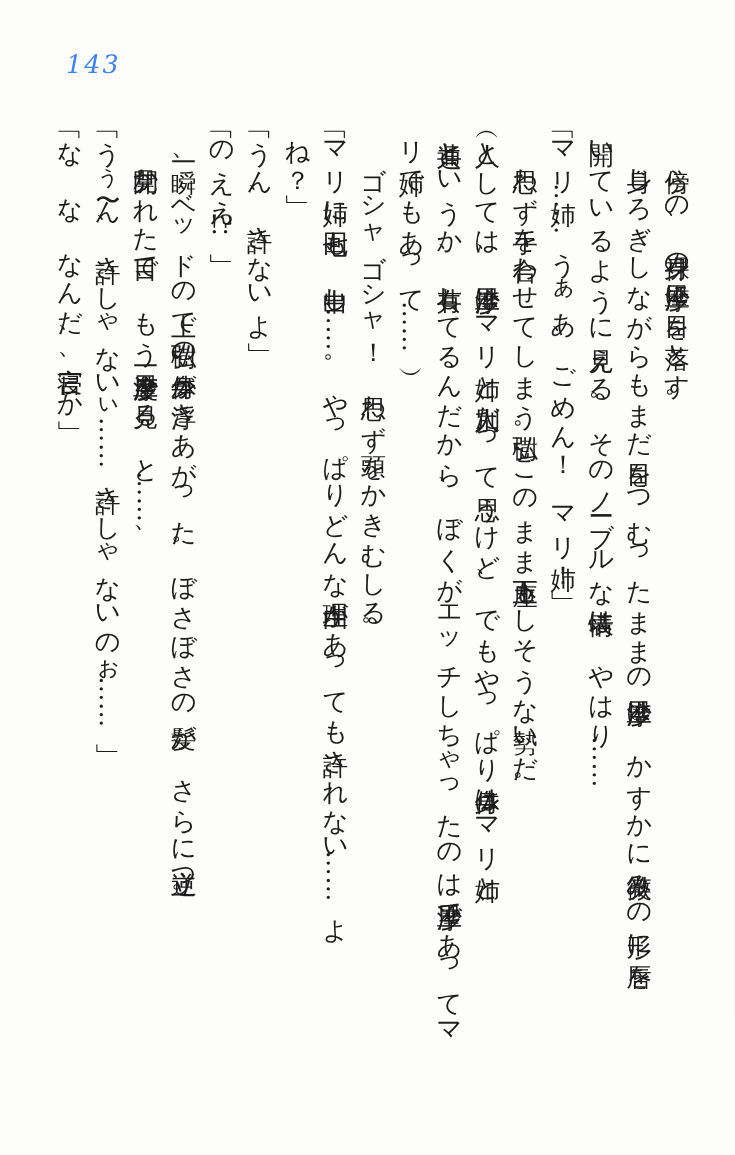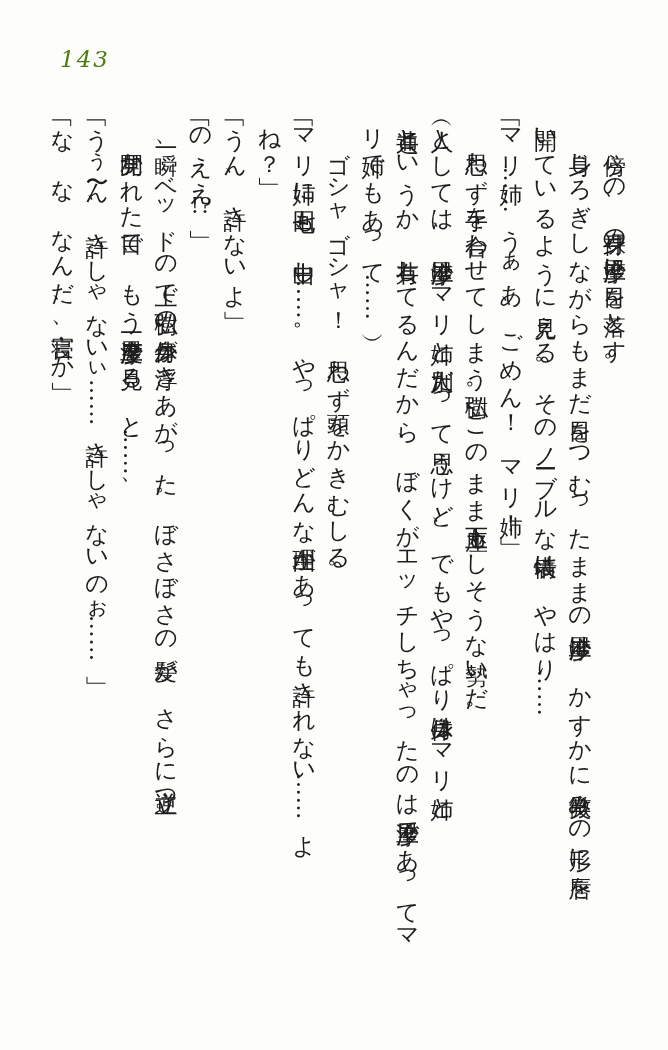--- a/index.html
+++ b/index.html
@@ -16,21 +16,21 @@
     overflow: hidden;
     font-family: "DejaVu Serif", "Liberation Serif", serif;
   }
   .page-number {
     position: absolute;
     left: 60px;
     top: 46px;
     font-size: 23px;
     font-style: italic;
     letter-spacing: 2px;
-    color: #4d7c0f;
+    color: #3b82f6;
   }
   .text-block {
     position: absolute;
     top: 112px;
     right: 36px;
     height: 880px;
     writing-mode: vertical-rl;
     -webkit-writing-mode: vertical-rl;
     text-orientation: mixed;
     font-size: 23px;

